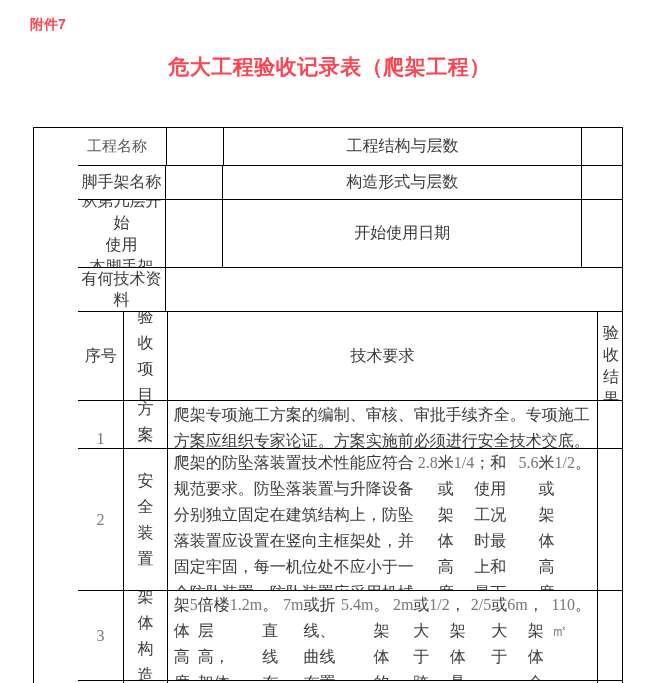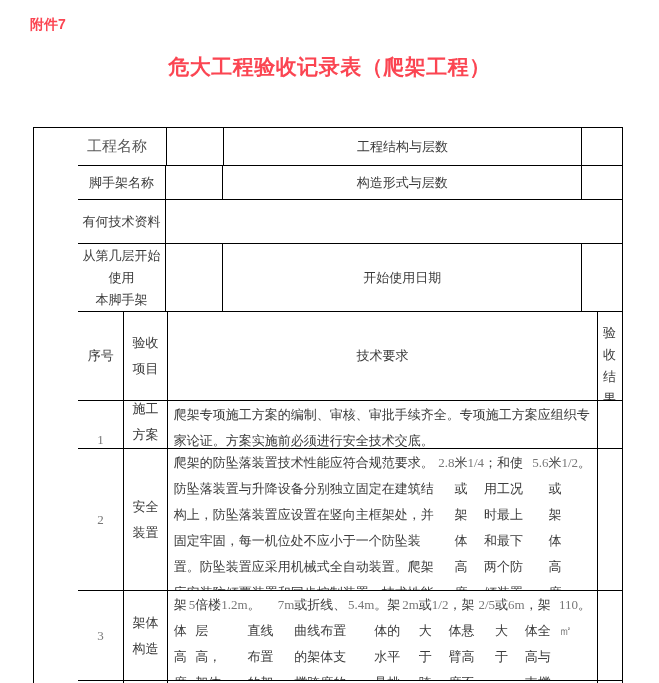--- a/index.html
+++ b/index.html
@@ -32,21 +32,21 @@
     border:1px solid #000;
     border-bottom:none;
     padding-left:44px;
   }
   .row { display:flex; width:100%; }
   .cell {
     border-right:1px solid #000;
     border-bottom:1px solid #000;
     display:flex; align-items:center; justify-content:center;
     overflow:hidden;
-    font-size:13px; color:#3b3b3b;
+    font-size:16px; color:#3b3b3b;
     text-align:center;
   }
   .cell.last { border-right:none; }
   .cell.nb   { border-bottom:none; }
 
   
   .w-l1 { width:95px; }
   .w-b1 { width:62px; }
   .w-m1 { width:388px; }
   .w-e1 { width:43px; }
@@ -112,31 +112,31 @@
     </div>
 
     <div class="row">
       <div class="cell w-l1 h-r2">脚手架名称</div>
       <div class="cell w-b1 h-r2"></div>
       <div class="cell w-m1 h-r2">构造形式与层数</div>
       <div class="cell w-e1 h-r2 last"></div>
     </div>
 
     <div class="row">
-      <div class="cell w-l1 h-r4">有何技术资料</div>
-      <div class="cell w-wide h-r4 last"></div>
-    </div>
-
-    <div class="row">
       <div class="cell w-l1 h-r3 multiline">从第几层开始
 使用
 本脚手架</div>
       <div class="cell w-b1 h-r3"></div>
       <div class="cell w-m1 h-r3">开始使用日期</div>
       <div class="cell w-e1 h-r3 last"></div>
+    </div>
+
+    <div class="row">
+      <div class="cell w-l1 h-r4">有何技术资料</div>
+      <div class="cell w-wide h-r4 last"></div>
     </div>
 
     <div class="row">
       <div class="cell w-no h-hd">序号</div>
       <div class="cell w-it h-hd">
           <span class="wrap2">验收项目</span>
         </div>
       <div class="cell w-req h-hd">技术要求</div>
       <div class="cell w-res h-hd last">
           <span class="vert">验收结果</span>

